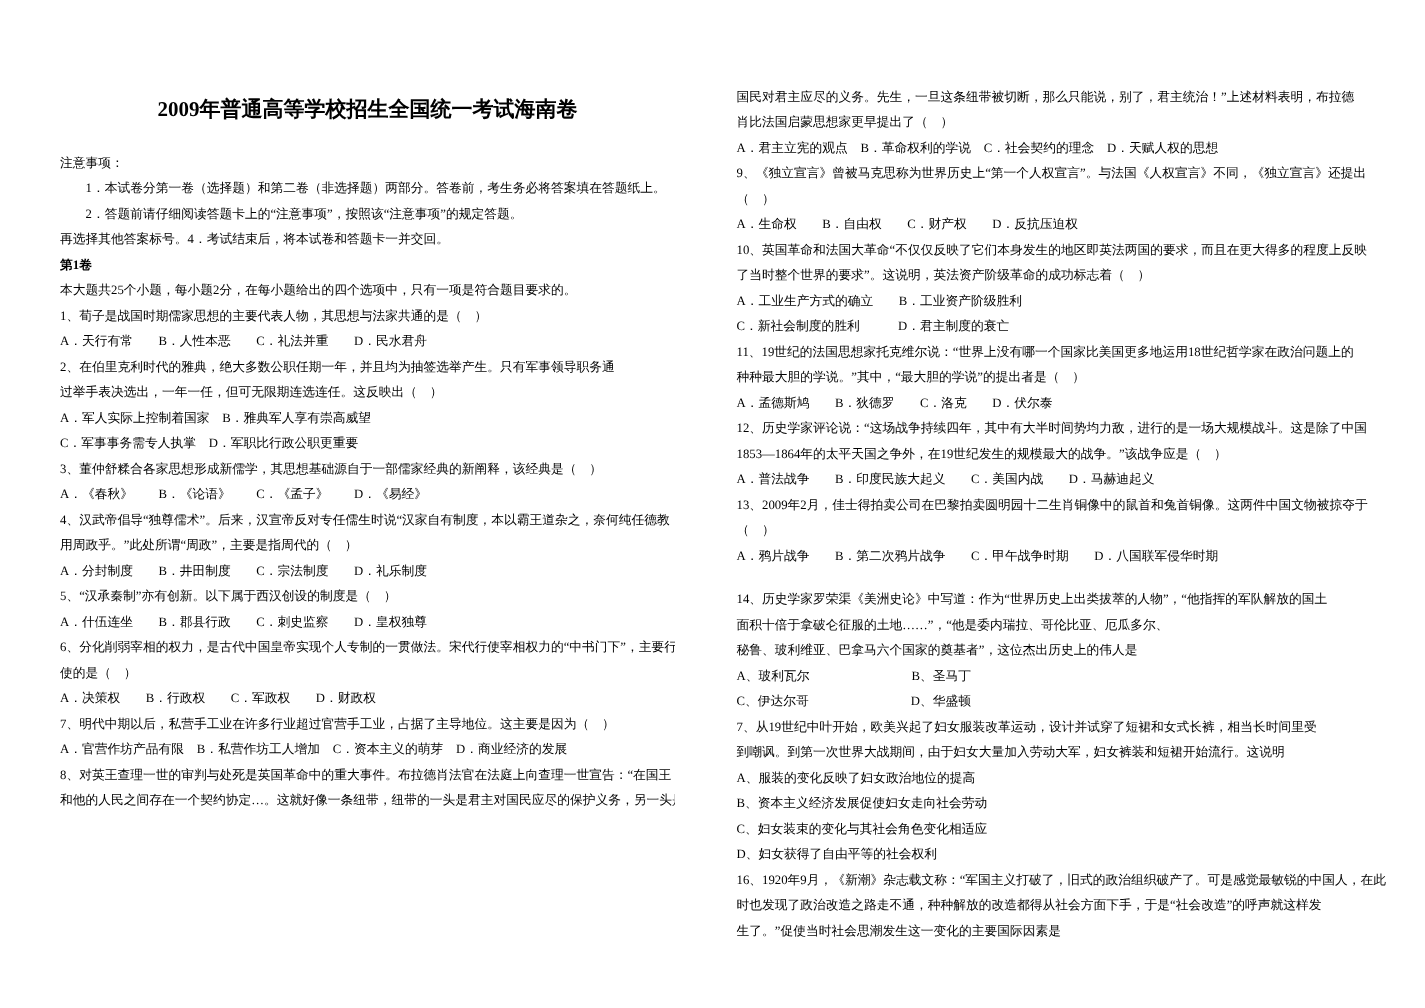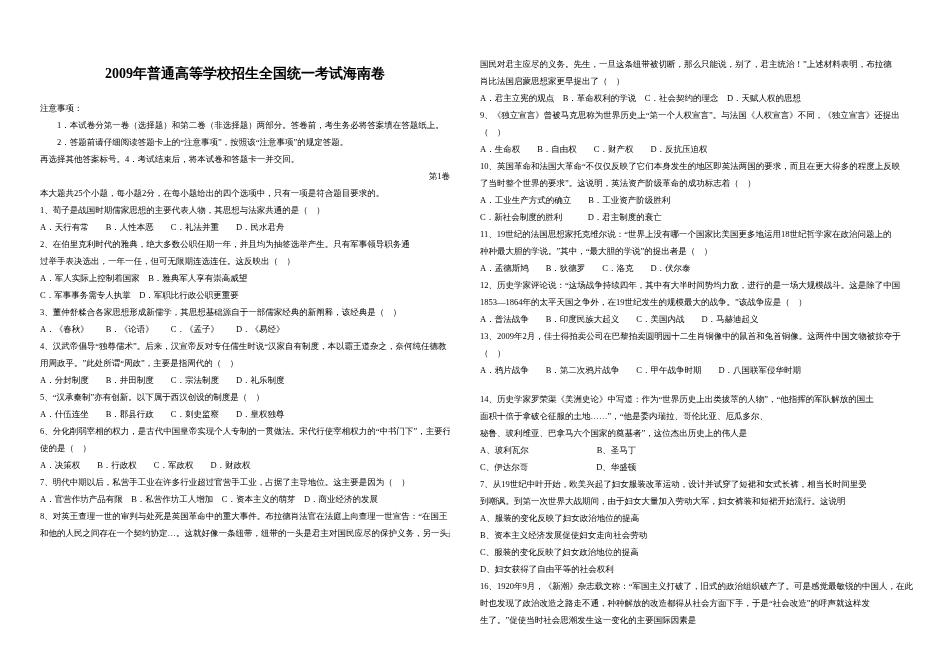--- a/index.html
+++ b/index.html
@@ -13,21 +13,21 @@
     overflow: hidden;
     color: #000000;
     font-family: "Liberation Serif", "DejaVu Serif", serif;
   }
   .page {
     box-sizing: border-box;
     width: 950px;
     height: 672px;
     padding: 56px 28px 10px 40px;
     display: flex;
-    gap: 30px;
+    gap: 41px;
   }
   .col { flex: 0 0 auto; }
   .col-left  { width: 410px; }
   .col-right { width: 438px; }
   .exam-title {
     text-align: center;
     font-weight: bold;
     font-size: 14px;
     line-height: 20px;
     margin: 8px 0 16px 0;
@@ -41,22 +41,22 @@
     margin: 0 0 26px 0;
   }
   .tline {
     font-size: 8.5px;
     line-height: 17px;
     height: 17px;
     white-space: nowrap;
     overflow: hidden;
   }
   .tline.center {
-    text-align: right;
-    font-weight: normal;
+    text-align: left;
+    font-weight: bold;
   }
   .tline.indent { padding-left: 17px; }
   .tline.gap { height: 12px; }
 </style>
 </head>
 <body>
 
 <div class="page">
   <div class="col col-left">
     <div class="exam-title">2009年普通高等学校招生全国统一考试海南卷</div>
@@ -113,20 +113,20 @@
         <div class="tline gap">&nbsp;</div>
         <div class="tline">14、历史学家罗荣渠《美洲史论》中写道：作为“世界历史上出类拔萃的人物”，“他指挥的军队解放的国土</div>
         <div class="tline">面积十倍于拿破仑征服的土地……”，“他是委内瑞拉、哥伦比亚、厄瓜多尔、</div>
         <div class="tline">秘鲁、玻利维亚、巴拿马六个国家的奠基者”，这位杰出历史上的伟人是</div>
         <div class="tline">A、玻利瓦尔　　　　　　　　B、圣马丁</div>
         <div class="tline">C、伊达尔哥　　　　　　　　D、华盛顿</div>
         <div class="tline">7、从19世纪中叶开始，欧美兴起了妇女服装改革运动，设计并试穿了短裙和女式长裤，相当长时间里受</div>
         <div class="tline">到嘲讽。到第一次世界大战期间，由于妇女大量加入劳动大军，妇女裤装和短裙开始流行。这说明</div>
         <div class="tline">A、服装的变化反映了妇女政治地位的提高</div>
         <div class="tline">B、资本主义经济发展促使妇女走向社会劳动</div>
-        <div class="tline">C、服装的变化反映了妇女政治地位的提高</div>
+        <div class="tline">C、妇女装束的变化与其社会角色变化相适应</div>
         <div class="tline">D、妇女获得了自由平等的社会权利</div>
         <div class="tline">16、1920年9月，《新潮》杂志载文称：“军国主义打破了，旧式的政治组织破产了。可是感觉最敏锐的中国人，在此</div>
         <div class="tline">时也发现了政治改造之路走不通，种种解放的改造都得从社会方面下手，于是“社会改造”的呼声就这样发</div>
         <div class="tline">生了。”促使当时社会思潮发生这一变化的主要国际因素是</div>
       </div>
   </div>
 </div>
 
 </body></html>

